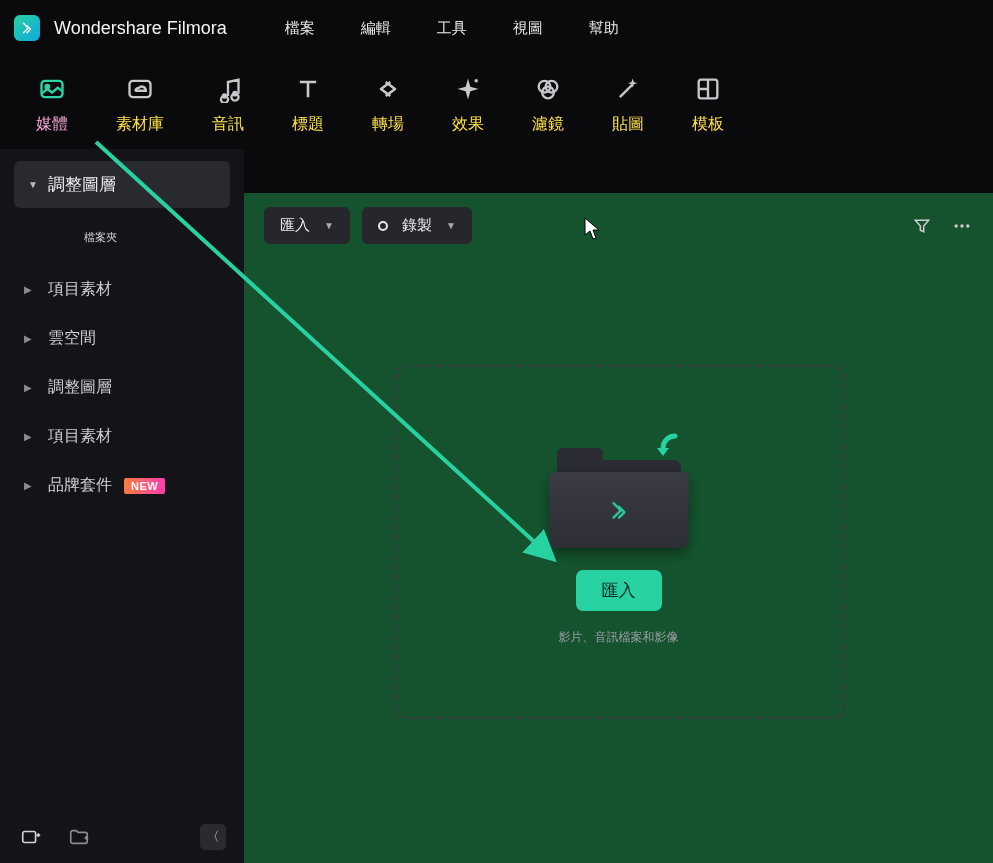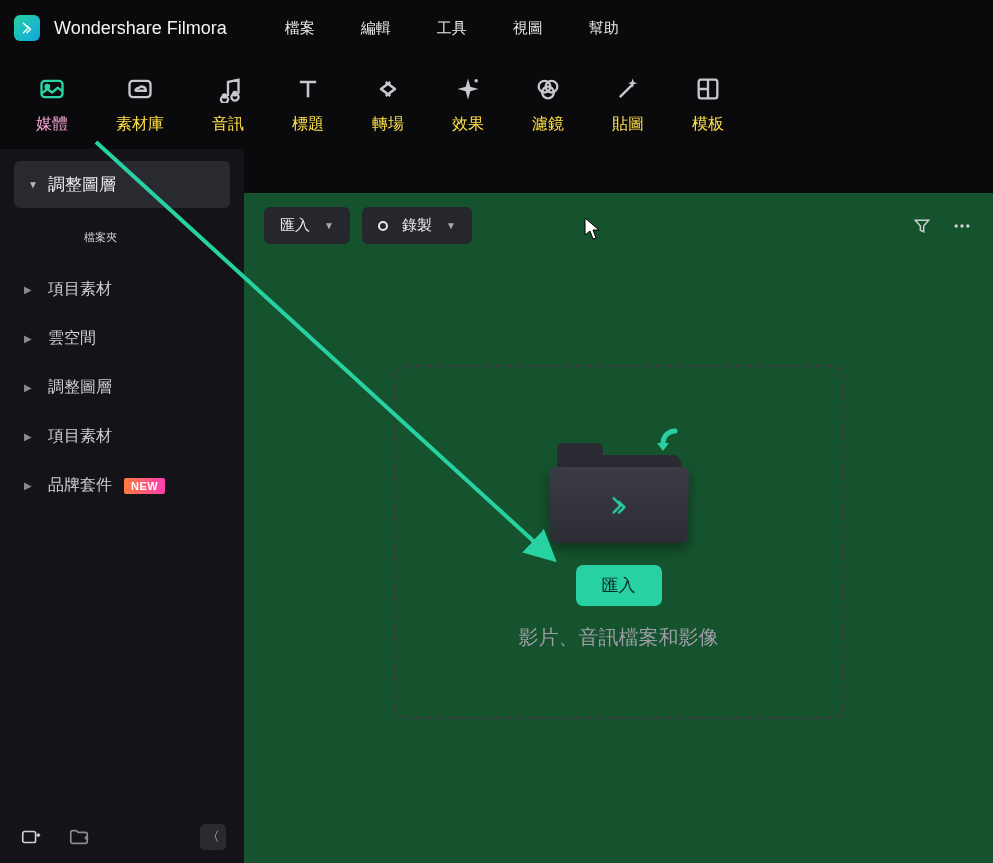--- a/index.html
+++ b/index.html
@@ -231,21 +231,21 @@
     color:#0c2a22;
     font-size:17px;
     font-weight:500;
     padding:9px 26px;
     border-radius:7px;
     cursor:pointer;
     border:none;
   }
   .drop-hint {
     color:#9d9da6;
-    font-size:20px;
+    font-size:12px;
   }
 
   
   .annot-arrow {
     position:absolute;
     pointer-events:none;
     z-index:50;
   }
 
   

